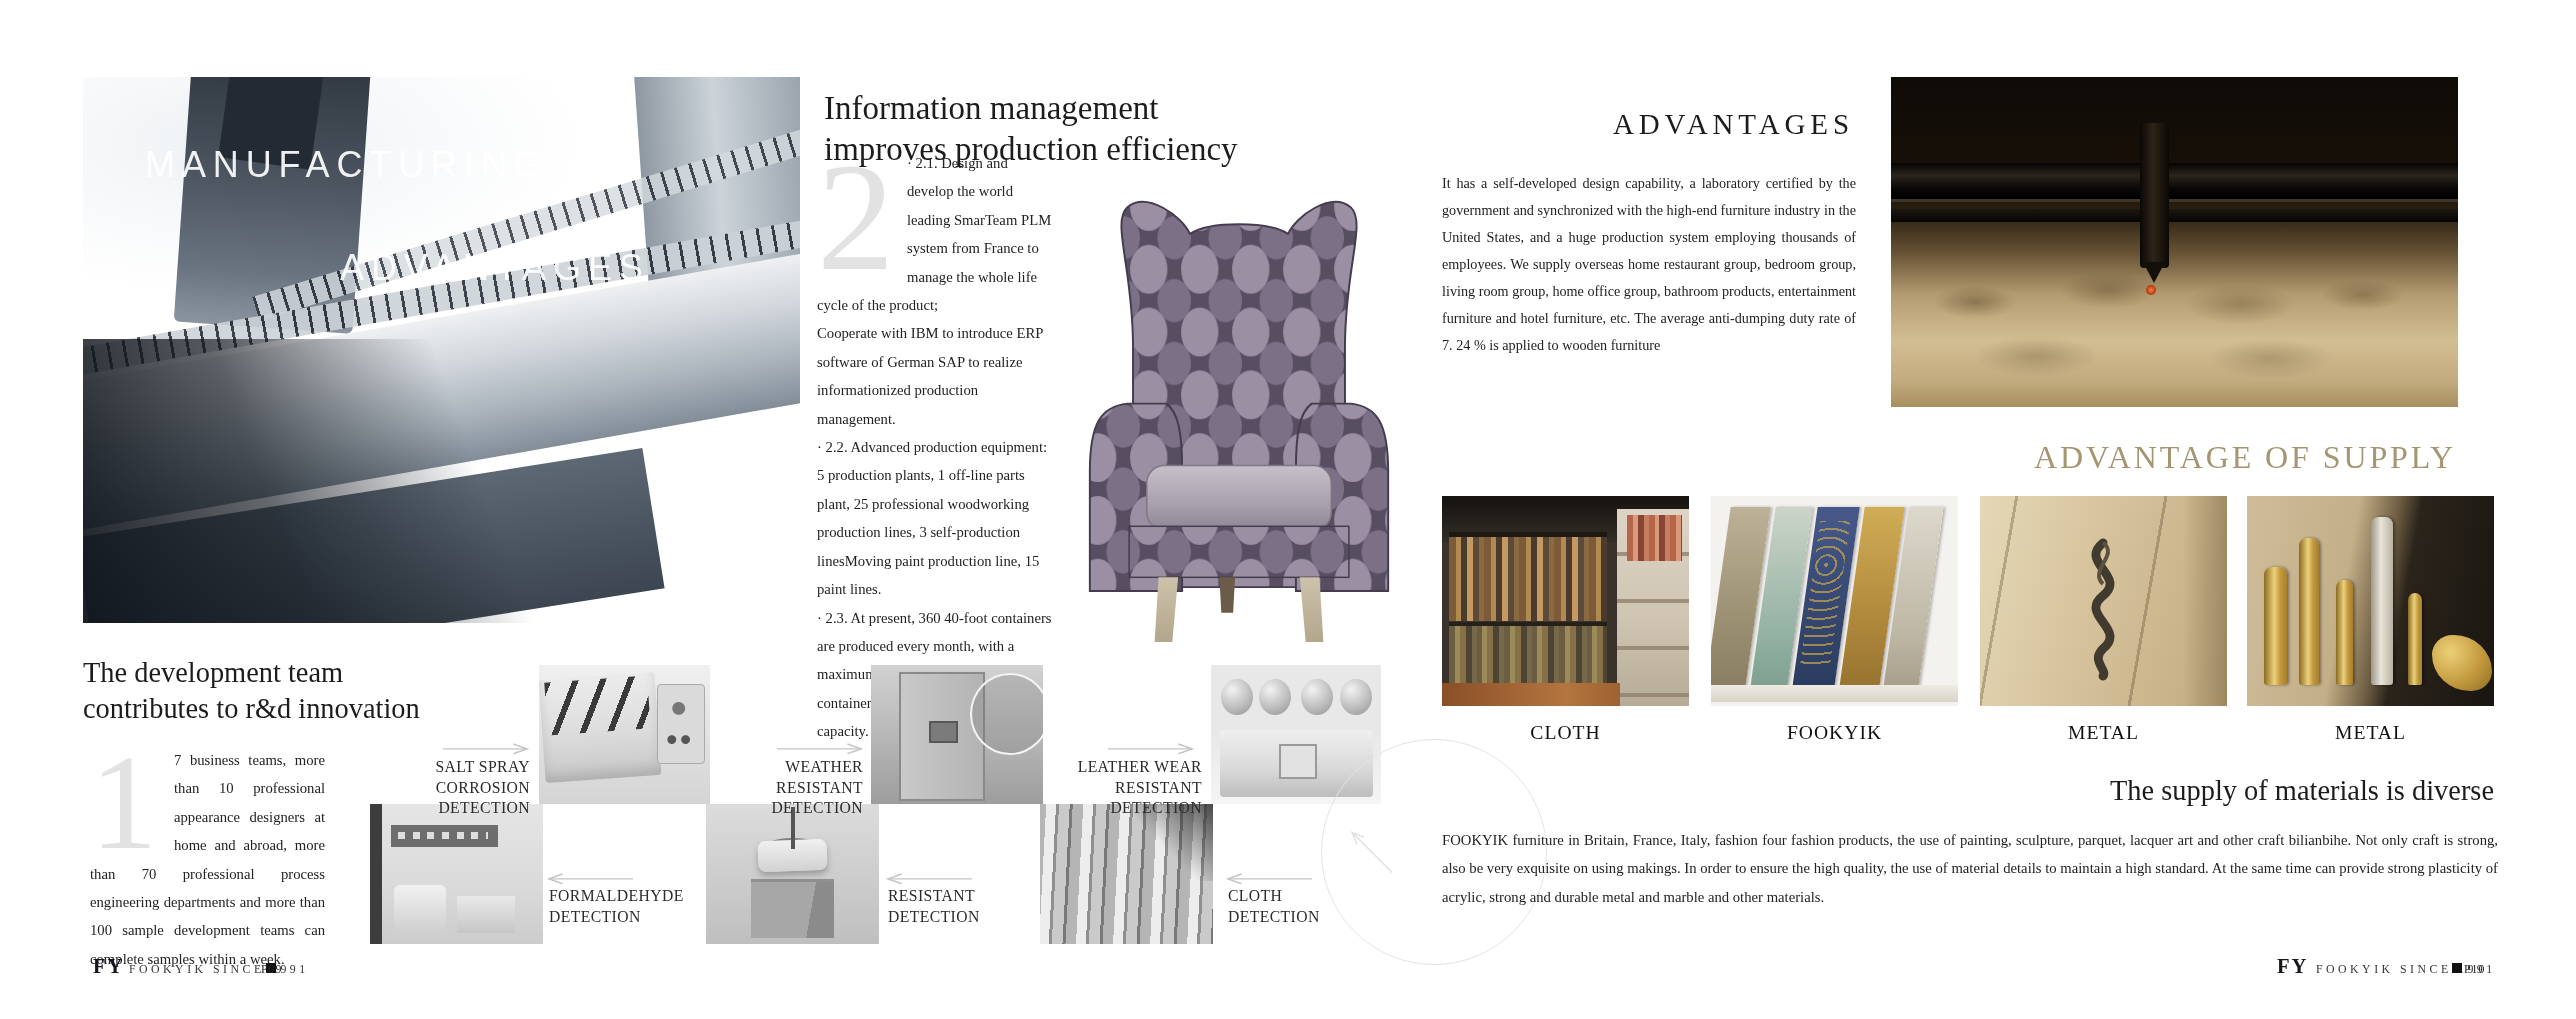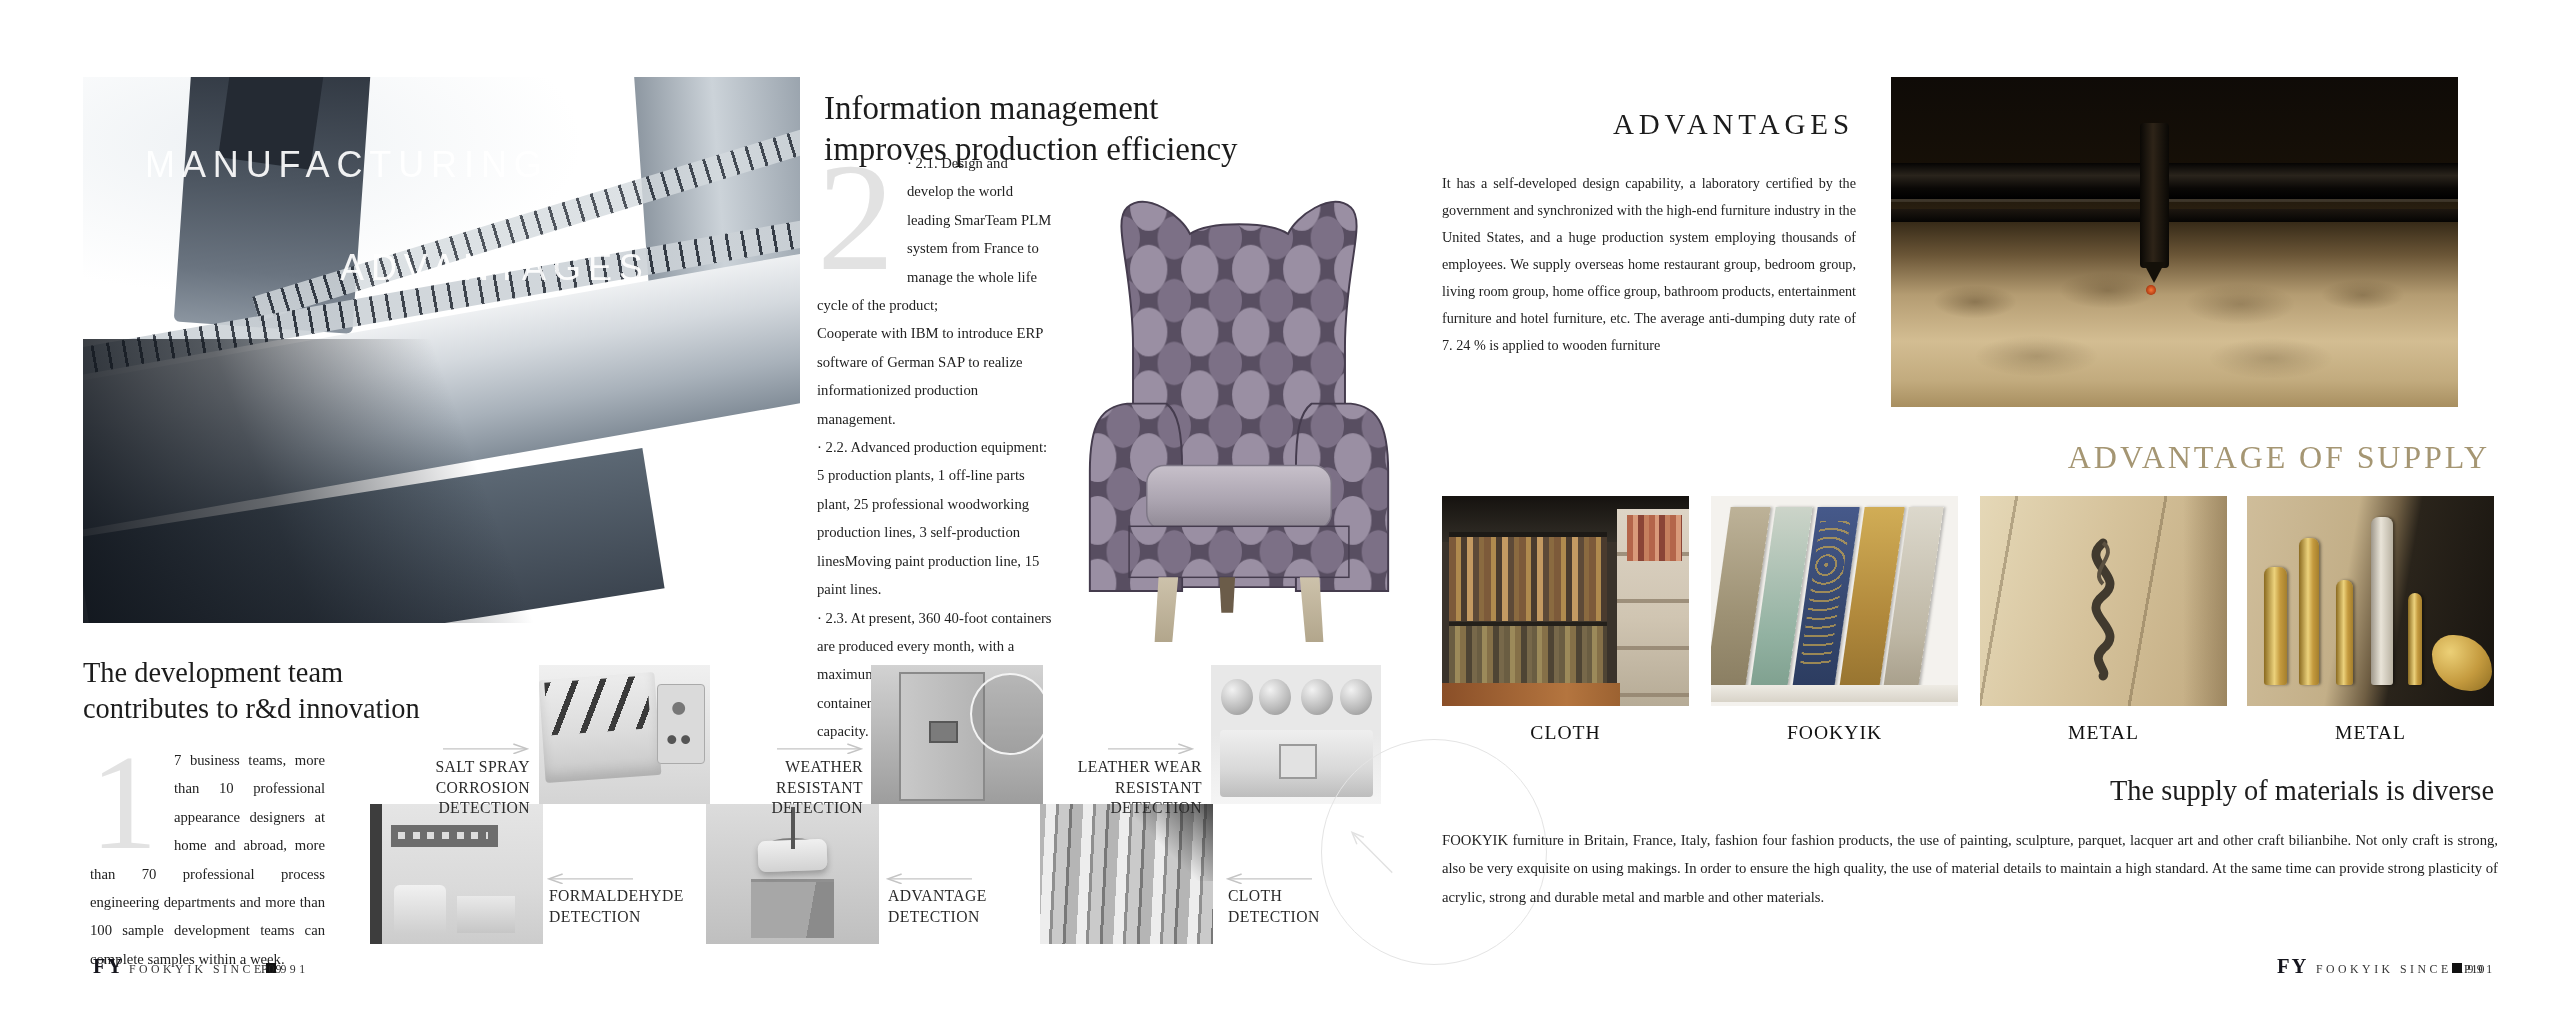--- a/index.html
+++ b/index.html
@@ -54,21 +54,21 @@
   .pos-al-form{left:547px;top:872px;}
   .pos-al-extru{left:886px;top:872px;}
   .pos-al-pull{left:1226px;top:872px;}
   .deco-circle{left:1321px;top:739px;width:224px;height:224px;border:1px solid #e4e4e4;border-radius:50%;}
   .deco-arrow{left:1342px;top:846px;transform:rotate(225deg);opacity:.55;}
 
   
   .pos-lab-h{left:1589px;top:108px;width:265px;font-size:29px;letter-spacing:4.9px;text-align:right;}
   .pos-lab-body{left:1442px;top:170px;width:414px;font-size:14.2px;line-height:27px;text-align:justify;color:#222;}
   .pos-laser{left:1891px;top:77px;width:567px;height:330px;}
-  .pos-adv-h{left:2000px;top:439px;width:490px;font-size:32px;letter-spacing:2.9px;text-align:right;}
+  .pos-adv-h{left:2000px;top:439px;width:490px;font-size:32px;letter-spacing:2.9px;text-align:center;}
   .mat-card{top:496px;width:247px;}
   .pos-mat-0{left:1442px;} .pos-mat-1{left:1711px;} .pos-mat-2{left:1980px;} .pos-mat-3{left:2247px;}
   .mat-photo{position:relative;width:247px;height:210px;overflow:hidden;}
   .mat-caption{margin-top:15.7px;}
   .pos-sup-h{left:2004px;top:775px;width:490px;font-size:28.4px;text-align:right;}
   .pos-sup-body{left:1442px;top:826px;width:1056px;font-size:14.7px;line-height:28.4px;text-align:justify;color:#222;}
 
   
   .ph{overflow:hidden;}
   .ph-mach{background:linear-gradient(118deg,#c6cdd4 0%,#aab4bf 22%,#8d99a6 45%,#71randomness 0,#717e8b 66%,#4d5965 100%);}
@@ -340,21 +340,21 @@
   </div>
   <div class="abs det-label pos-lb-leather">
     <div>LEATHER WEAR</div>
     <div>RESISTANT DETECTION</div>
   </div>
   <div class="abs det-label pos-lb-form">
     <div>FORMALDEHYDE</div>
     <div>DETECTION</div>
   </div>
   <div class="abs det-label pos-lb-extru">
-    <div>ADVANTAGE</div>
+    <div>RESISTANT</div>
     <div>DETECTION</div>
   </div>
   <div class="abs det-label pos-lb-pull">
     <div>CLOTH</div>
     <div>DETECTION</div>
   </div>
 
   <div class="abs pos-foot-l">
     <span class="footer-logo" style="position:absolute;left:0;top:0;">FY</span>
     <span class="footer-brand" style="position:absolute;left:36px;top:6.9px;">FOOKYIK SINCE 1991</span>

